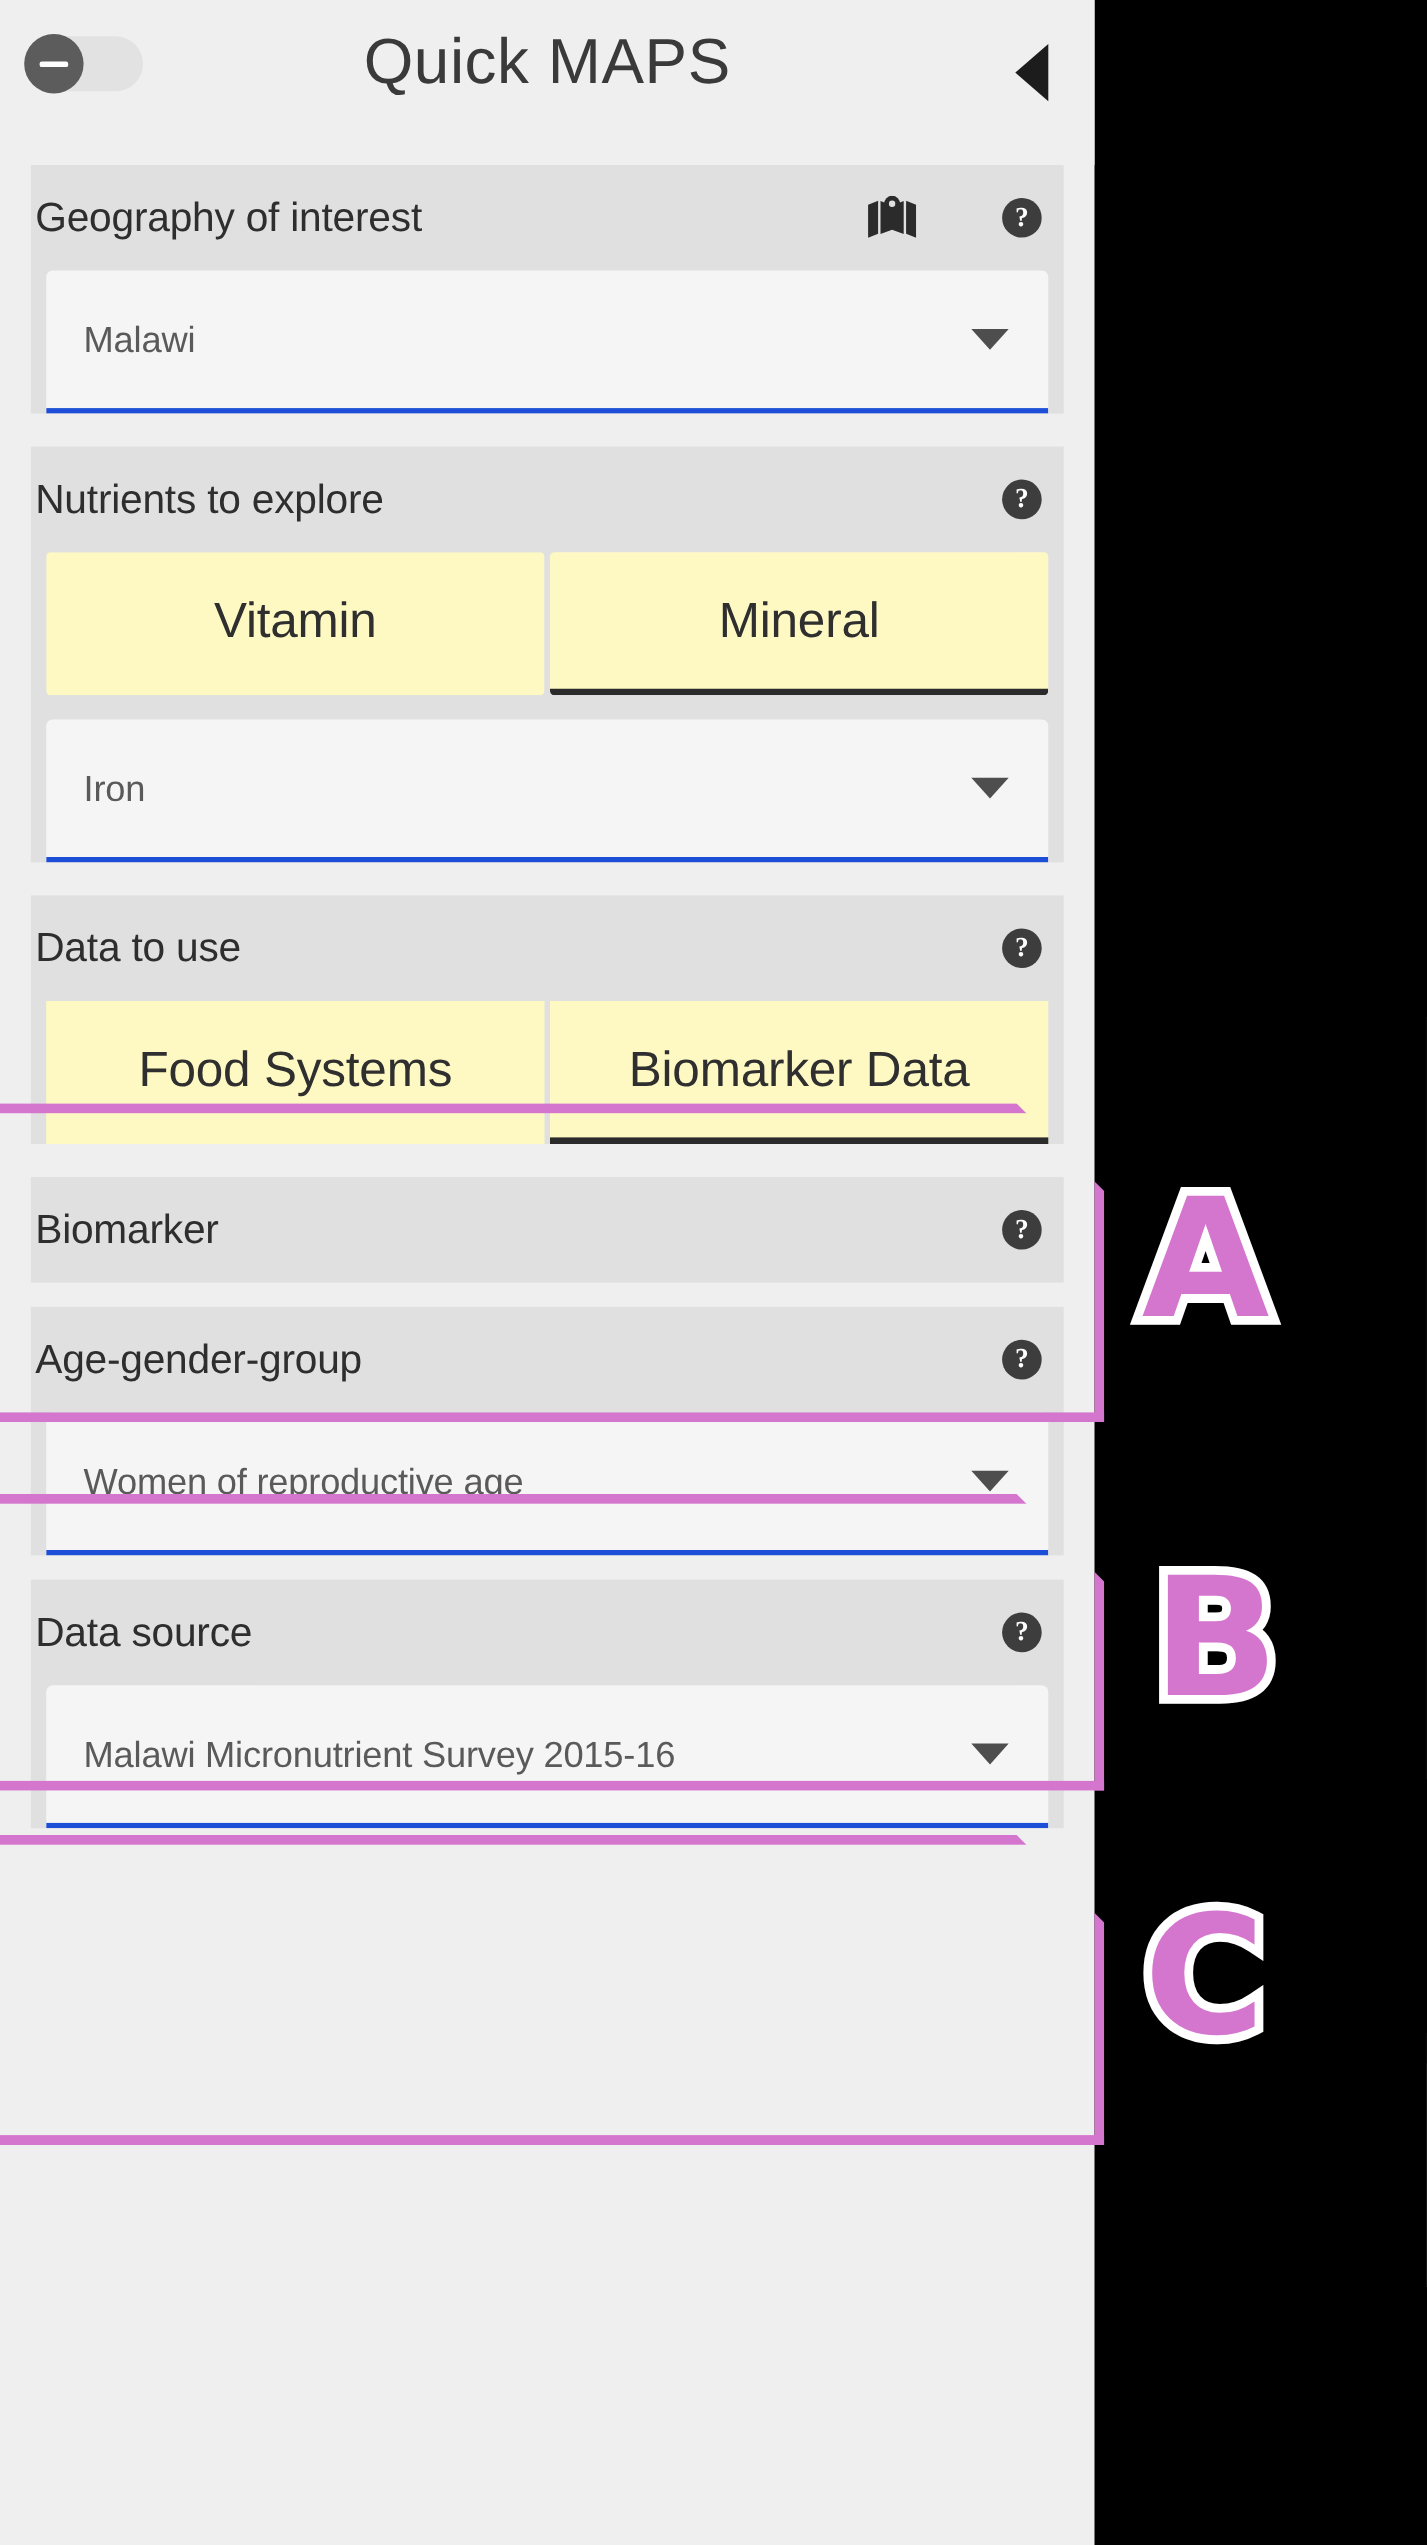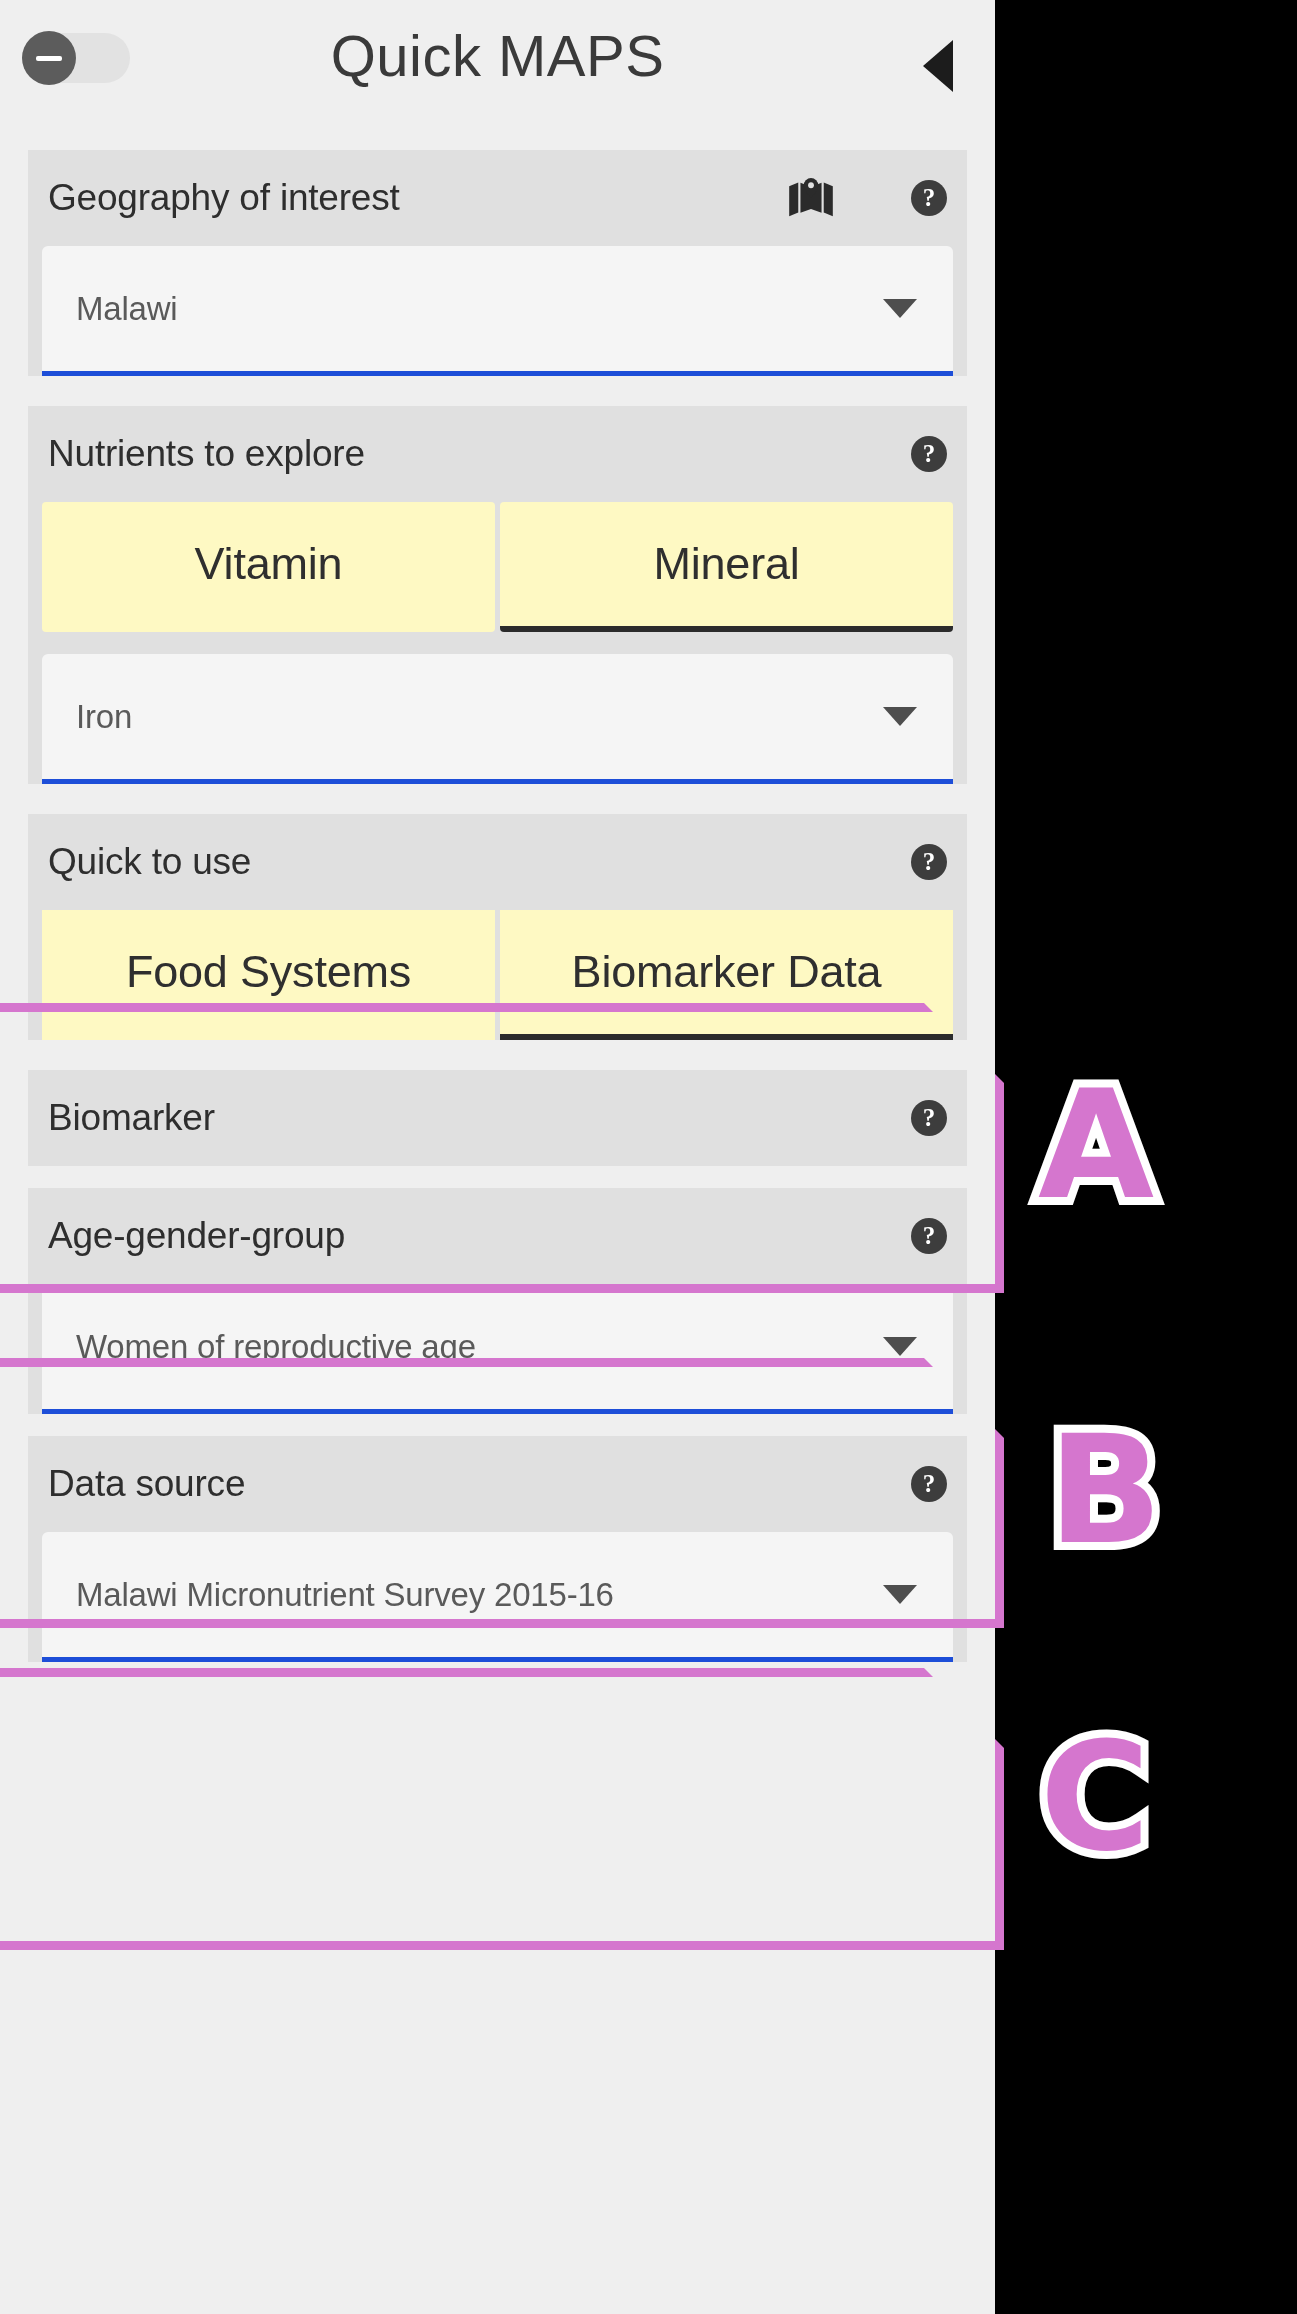--- a/index.html
+++ b/index.html
@@ -59,21 +59,21 @@
   .section { position: relative; margin: 0 0 0 0; }
   .sec-card {
     position: relative;
     margin: 0 28px;
     background: #e0e0e0;
   }
   .sec-head {
     position: relative;
     height: 96px;
     display: flex; align-items: center;
-    padding: 0 0 0 20px;
+    padding: 0 0 0 4px;
   }
   .sec-title {
     font-size: 37px; color: #2e2e2e; font-weight: 400;
     letter-spacing: -0.2px;
   }
   .head-icons {
     position: absolute; right: 20px; top: 0; height: 96px;
     display: flex; align-items: center; gap: 78px;
   }
   .map-icon { width: 44px; height: 40px; display:block; }
@@ -210,21 +210,21 @@
           <span class="dd-caret"></span>
         </div>
       </div>
     </div>
 
     <div class="gap"></div>
 
     <div class="section">
       <div class="sec-card">
         <div class="sec-head">
-          <span class="sec-title">Quick to use</span>
+          <span class="sec-title">Data to use</span>
           <span class="head-icons">
             <span class="help-icon">?</span>
           </span>
         </div>
         <div class="tabs">
           <div class="tab">
             <span>Food Systems</span>
           </div>
           <div class="tab sel">
             <span>Biomarker Data</span>

